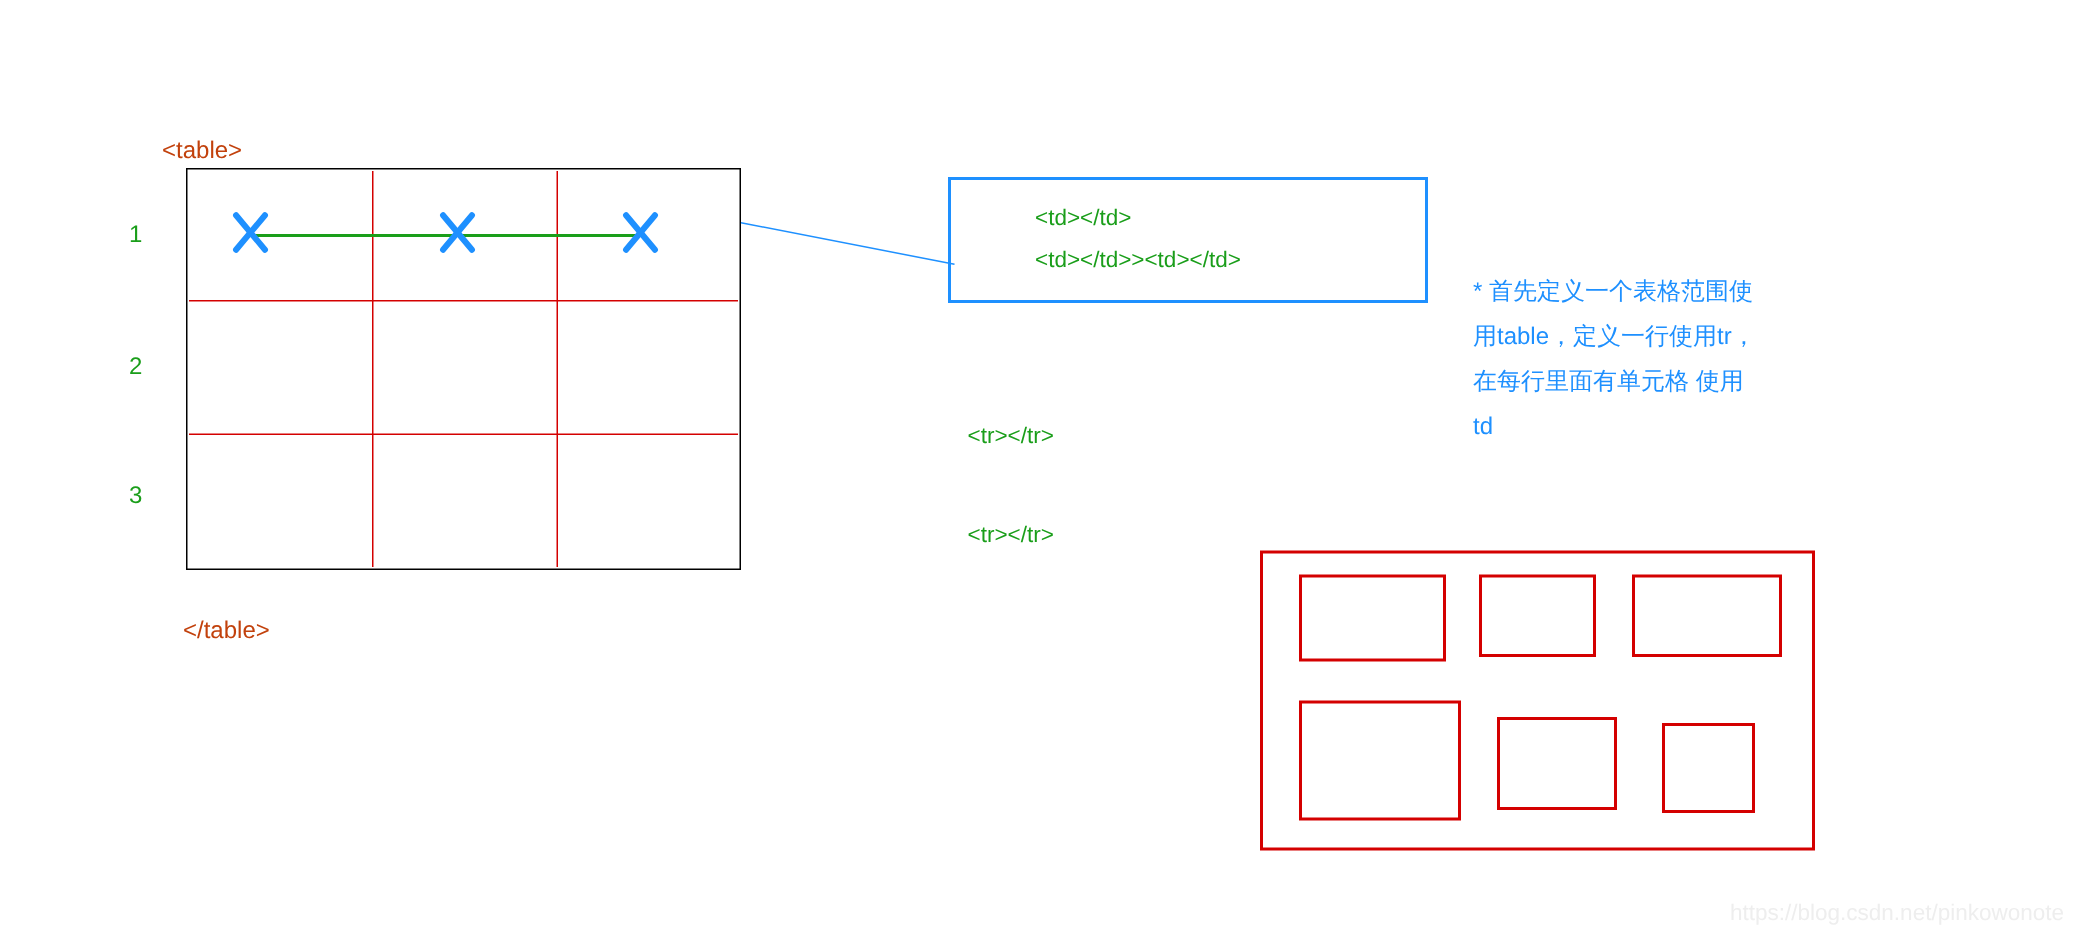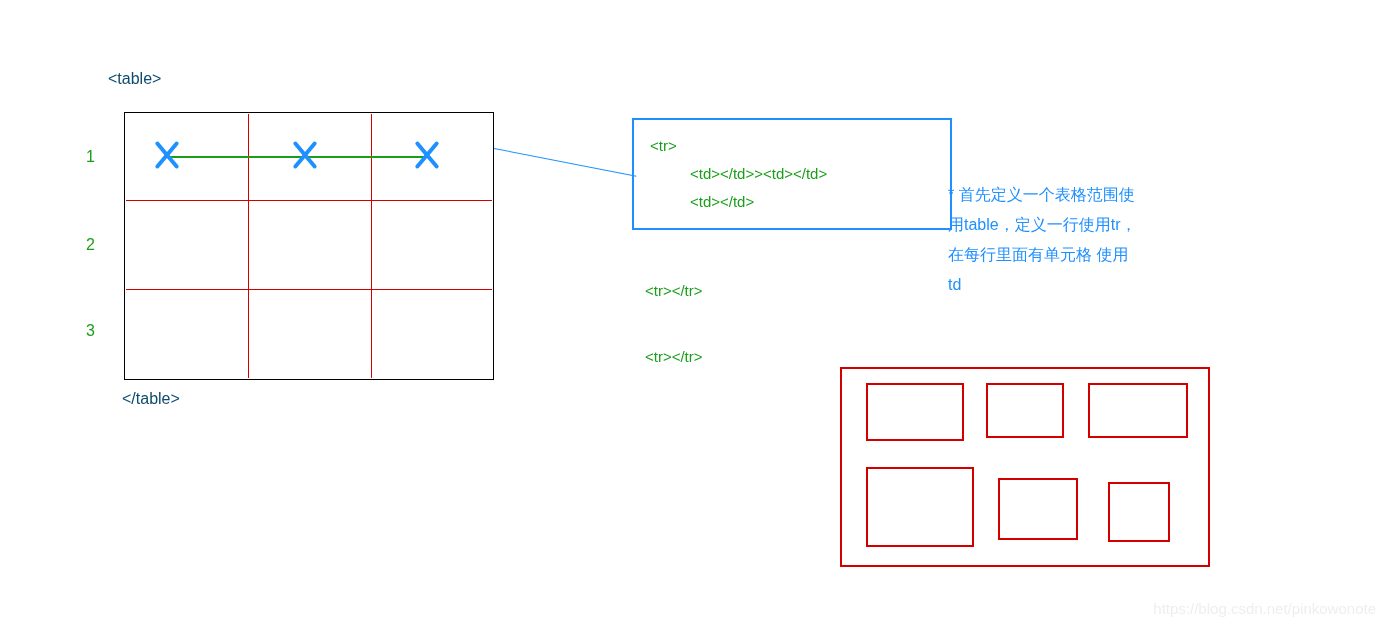--- a/index.html
+++ b/index.html
@@ -6,21 +6,21 @@
     margin: 0;
     padding: 0;
     width: 1396px;
     height: 625px;
     background: #ffffff;
     font-family: "Microsoft YaHei", Arial, sans-serif;
     font-size: 16px;
     position: relative;
   }
   .abs { position: absolute; }
-  .red-text { color: #0c4a6e; }
+  .red-text { color: #c2410c; margin-top: 22px; }
   .green-text { color: #1a9e1a; }
   .watermark {
     color: #eeeeee;
     font-size: 15px;
   }
   
   .outer-table {
     border: 1.5px solid #000;
     width: 370px;
     height: 268px;
@@ -110,29 +110,28 @@
 
 <div class="green-hline" style="left:168px; top:156px; width:258px;"></div>
 
 <div class="xmark" style="left:150px; top:138px;"></div>
 <div class="xmark" style="left:288px; top:138px;"></div>
 <div class="xmark" style="left:410px; top:138px;"></div>
 
 <div class="callout-line" style="left:494px; top:148px; width:145px; transform: rotate(11deg);"></div>
 
 <div class="abs code-box" style="left:632px; top:118px;">
-  <div>&lt;tr&gt;</div>
+  <div class="indent">&lt;td&gt;&lt;/td&gt;</div>
   <div class="indent">&lt;td&gt;&lt;/td&gt;&gt;&lt;td&gt;&lt;/td&gt;</div>
-  <div class="indent">&lt;td&gt;&lt;/td&gt;</div>
 </div>
 
 <div class="abs green-text" style="left:645px; top:282px; font-size:15px;">&lt;tr&gt;&lt;/tr&gt;</div>
 <div class="abs green-text" style="left:645px; top:348px; font-size:15px;">&lt;tr&gt;&lt;/tr&gt;</div>
 
-<div class="abs explain" style="left:948px; top:180px;">* 首先定义一个表格范围使用table，定义一行使用tr，在每行里面有单元格 使用td</div>
+<div class="abs explain" style="left:982px; top:180px;">* 首先定义一个表格范围使用table，定义一行使用tr，在每行里面有单元格 使用td</div>
 
 <div class="abs red-text" style="left:122px; top:390px;">&lt;/table&gt;</div>
 
 <div class="abs red-box-outer" style="left:840px; top:367px;"></div>
 
 <div class="red-cell" style="left:866px; top:383px; width:98px; height:58px;"></div>
 <div class="red-cell" style="left:986px; top:383px; width:78px; height:55px;"></div>
 <div class="red-cell" style="left:1088px; top:383px; width:100px; height:55px;"></div>
 
 <div class="red-cell" style="left:866px; top:467px; width:108px; height:80px;"></div>

